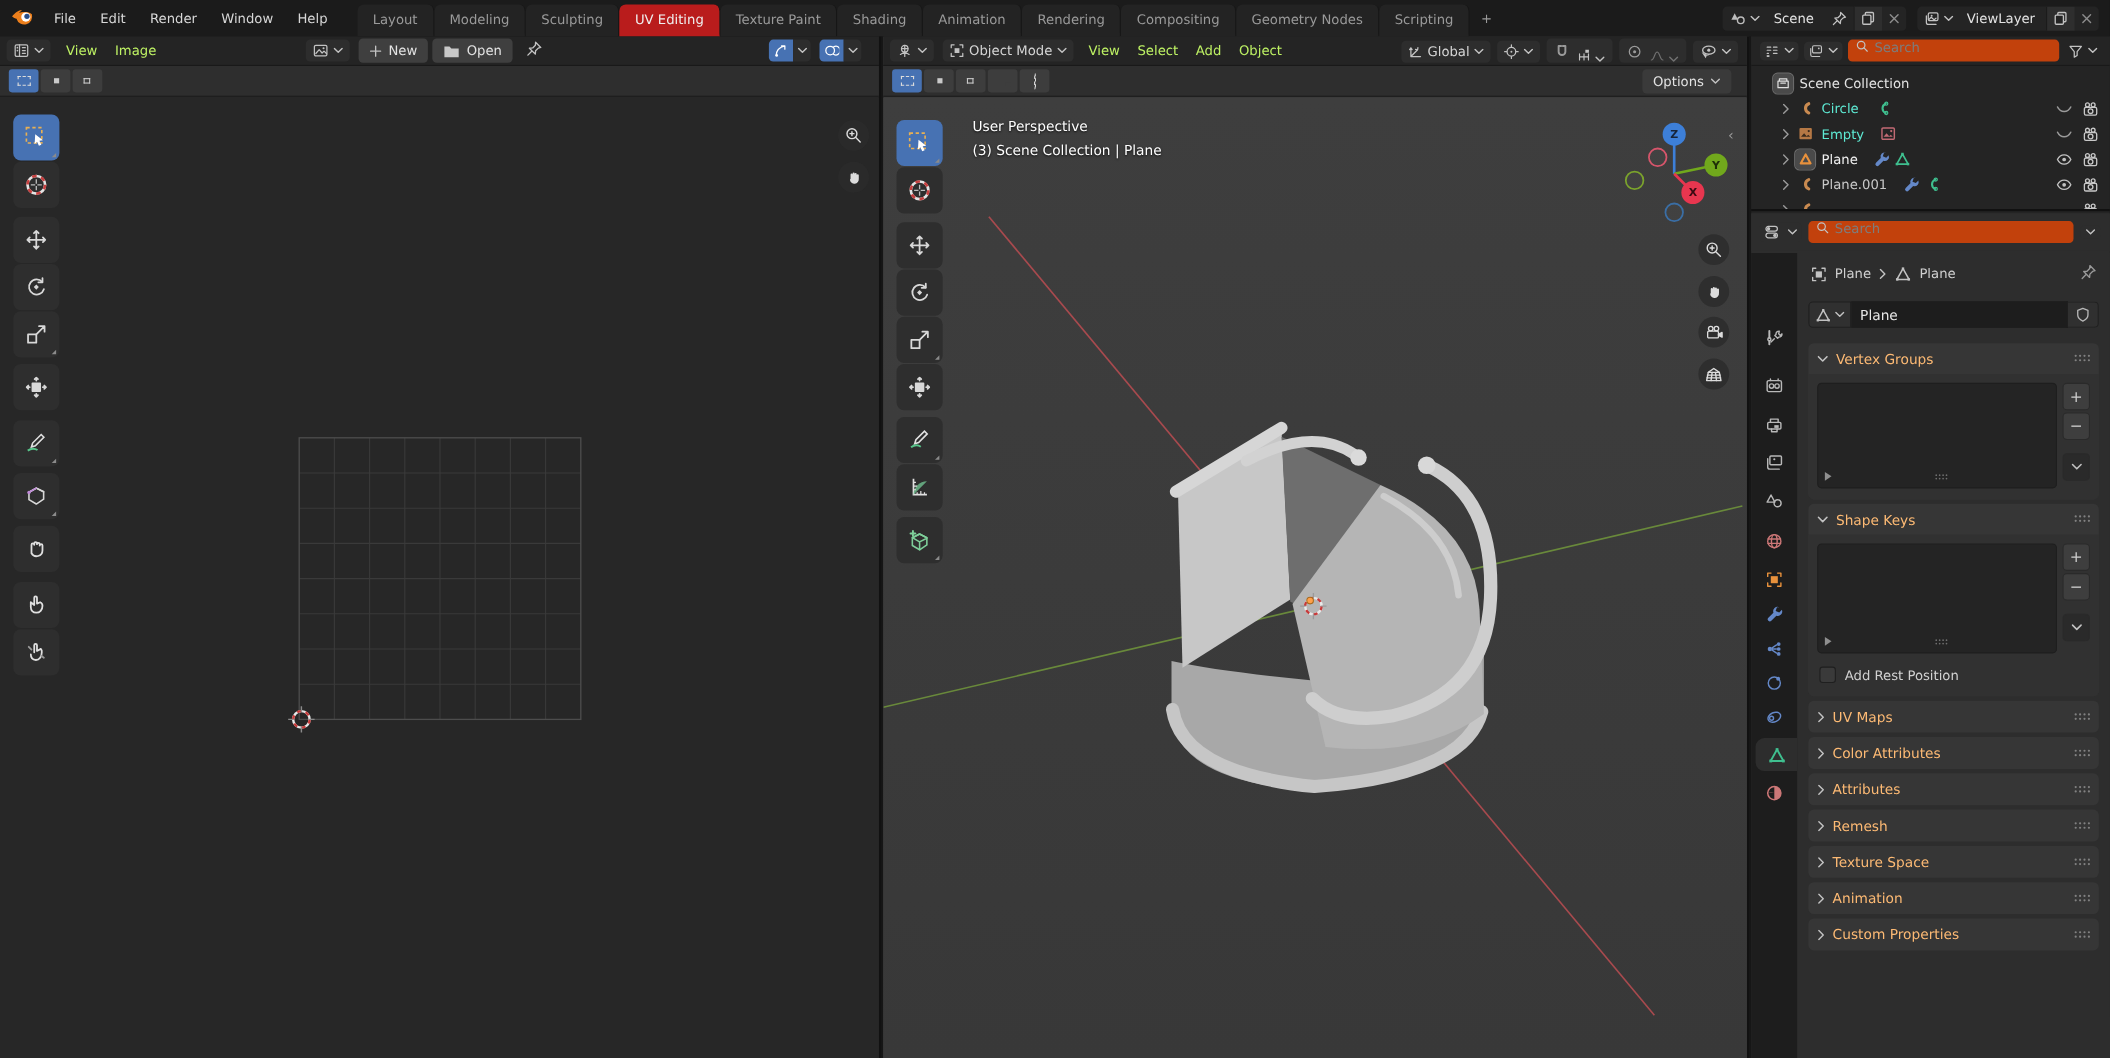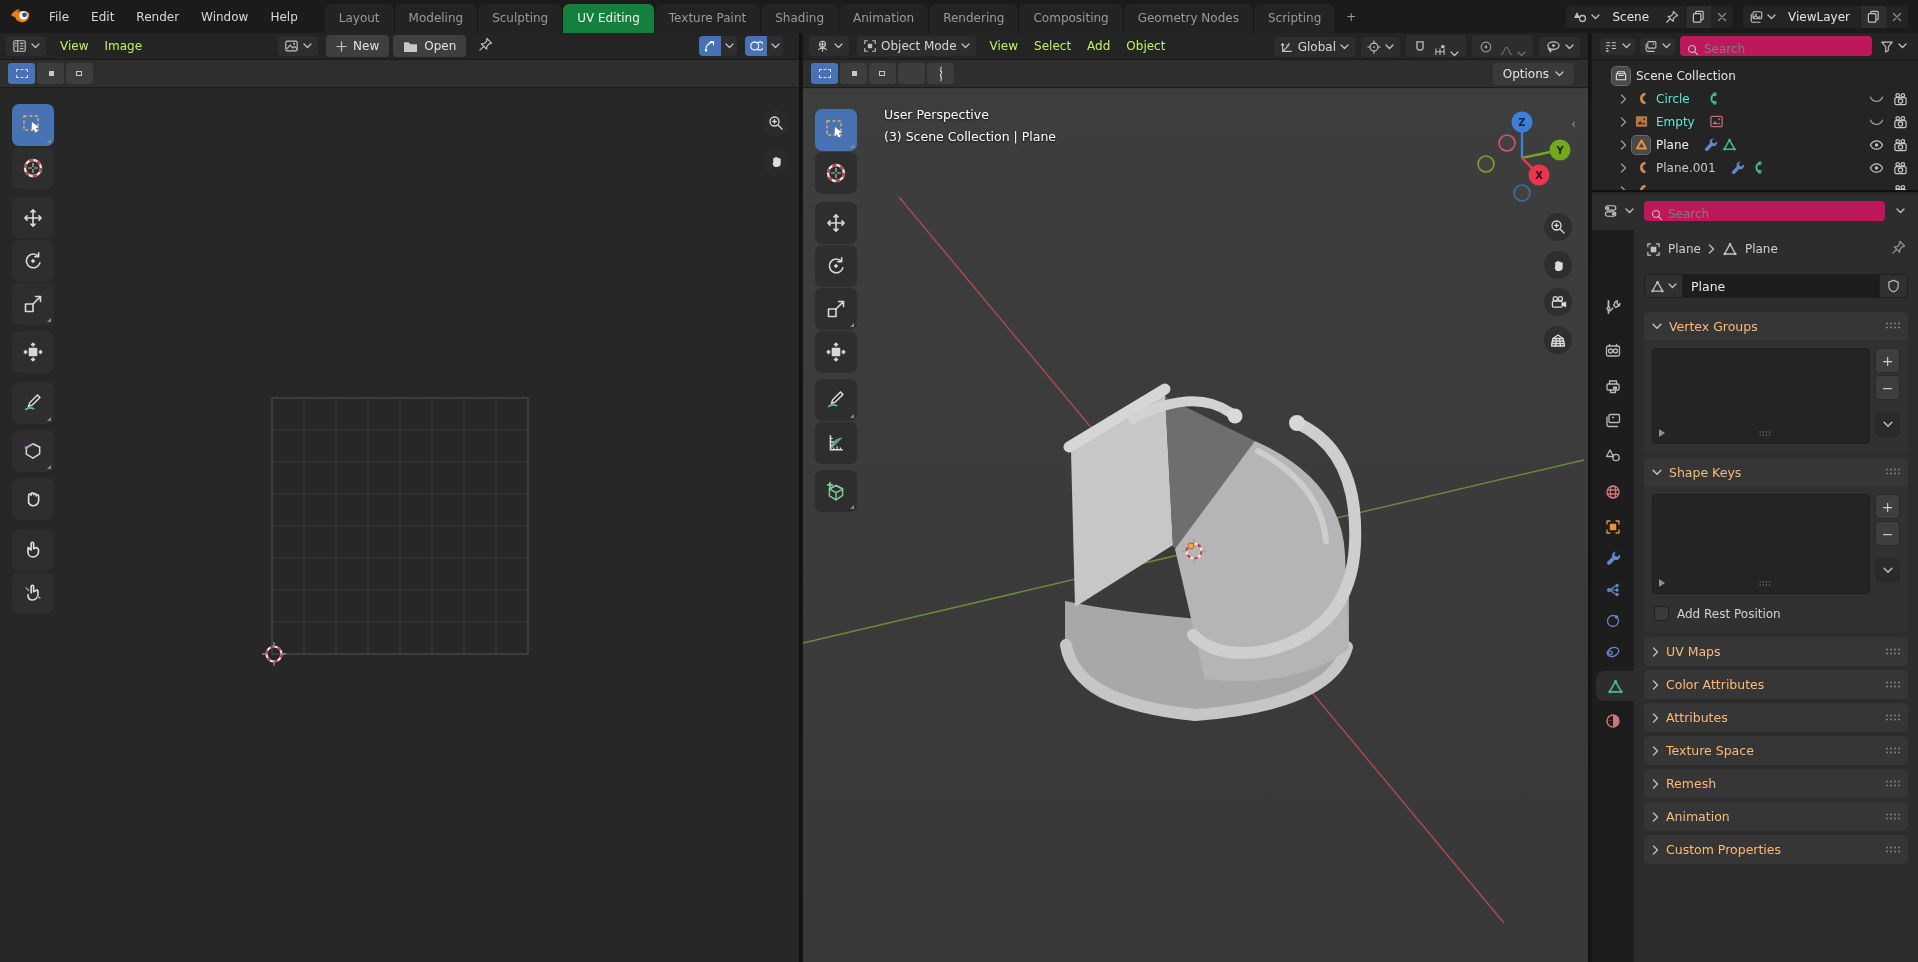--- a/index.html
+++ b/index.html
@@ -6,21 +6,21 @@
   html,body{width:1918px;height:962px;overflow:hidden;background:#161616;color:#d6d6d6;font-size:12px;-webkit-font-smoothing:antialiased;}
   .abs{position:absolute}
   .row{display:flex;align-items:flex-end}
   svg.s{stroke:#c2c2c2;fill:none;stroke-width:1.3;stroke-linecap:round;stroke-linejoin:round}
   svg{flex:none}
   
   #topbar{position:absolute;left:0;top:0;width:1918px;height:33px;background:#1b1b1b;display:flex;align-items:center;padding:0 8px;z-index:5}
   .menu-item{padding:4px 11px;color:#d8d8d8;border-radius:4px;cursor:default}
   .tabs{display:flex;align-items:flex-end;height:33px;margin-left:16px}
   .tab{padding:7px 14px 8px;color:#9a9a9a;background:#232323;border-right:1px solid #161616;border-radius:6px 6px 0 0;white-space:nowrap}
-  .tab.active{background:#15803d;color:#efefef}
+  .tab.active{background:#b91c1c;color:#efefef}
   .tab-add{color:#9a9a9a;padding:6px 10px}
   .tb-widget{display:flex;align-items:center;height:22px;background:#242424;border-radius:4px;overflow:hidden;margin-left:10px}
   .tb-widget .seg{display:flex;align-items:center;height:100%;padding:0 6px}
   .tb-widget .seg.btn{background:#2e2e2e;border-left:1px solid #1b1b1b}
   .tb-widget .lbl{padding:0 10px 0 6px;color:#e4e4e4}
   
   .header{height:27px;display:flex;align-items:center;background:#242424;border-bottom:1px solid #191919;padding:0 6px;position:relative;z-index:3}
   .strip{height:28px;display:flex;align-items:center;background:#2e2e2e;border-bottom:1px solid #1c1c1c;padding:0 8px;position:relative;z-index:2}
   .hbtn{display:flex;align-items:center;gap:4px;padding:3px 6px;border-radius:4px;color:#d6d6d6}
   .pill{background:#2d2d2d}
@@ -41,21 +41,21 @@
   .tool-btn{position:absolute;left:12px;width:42px;height:42px;background:#2e2e2e;border-radius:7px;display:flex;align-items:center;justify-content:center}
   .tool-btn.active{background:#4772b3}
   .tool-btn .corner{position:absolute;right:3px;bottom:3px;width:0;height:0;border-left:4px solid transparent;border-bottom:4px solid #8b8b8b}
   
   .nav-btn{position:absolute;width:28px;height:28px;border-radius:50%;background:rgba(44,44,44,.85);display:flex;align-items:center;justify-content:center}
   
   .vp-text{position:absolute;color:#ffffff;text-shadow:0 1px 2px rgba(0,0,0,.8);font-size:12.5px}
   
   #outliner{position:absolute;left:0;top:0;width:326px;height:159px;border-bottom:2px solid #111;background:#242424;overflow:hidden}
   #outliner .header{background:#242424}
-  .search{display:flex;align-items:flex-end;gap:5px;background:#be185d;border-radius:4px;height:20px;padding:0 7px;flex:1}
+  .search{display:flex;align-items:flex-start;gap:5px;background:#c2410c;border-radius:4px;height:20px;padding:0 7px;flex:1}
   .search input{background:transparent;border:0;outline:0;color:#cfcfcf;width:100%;font-size:12px}
   .search input::placeholder{color:#7d7d7d}
   .ol-row{display:flex;align-items:center;height:23px;padding:0 10px 0 0;position:relative}
   .ol-root{padding-left:20px}
   .ol-row .name{margin-left:6px;color:#c9c9c9;flex:none}
   .ol-row.sel .name{color:#f1f1f1}
   .ol-row.dim .name{color:#5eead4}
   .ol-exp{width:14px;display:flex;justify-content:center;margin-left:24px;color:#9a9a9a}
   .obj-ic{width:18px;height:18px;display:none;align-items:center;justify-content:center;margin-left:2px}
   .ol-row.t-curve .ic-curve{display:flex}
@@ -1239,20 +1239,42 @@
                   </g>
                 </svg>
             </span>
           </div>
         </div>
           <div class="panel" style="height:29px">
           <div class="panel-h" style="height:29px">
             <svg class="s" width="7" height="10" viewBox="0 0 7 10">
                 <path d="M1.5 1l4 4-4 4"></path>
               </svg>
+            <span class="cap">Remesh</span>
+            <span class="grip">
+              <svg width="15" height="9" viewBox="0 0 15 9">
+                  <g fill="#9a9a9a">
+                    <circle cx="2" cy="2.5" r="1"></circle>
+                    <circle cx="6" cy="2.5" r="1"></circle>
+                    <circle cx="10" cy="2.5" r="1"></circle>
+                    <circle cx="14" cy="2.5" r="1"></circle>
+                    <circle cx="2" cy="6.5" r="1"></circle>
+                    <circle cx="6" cy="6.5" r="1"></circle>
+                    <circle cx="10" cy="6.5" r="1"></circle>
+                    <circle cx="14" cy="6.5" r="1"></circle>
+                  </g>
+                </svg>
+            </span>
+          </div>
+        </div>
+          <div class="panel" style="height:29px">
+          <div class="panel-h" style="height:29px">
+            <svg class="s" width="7" height="10" viewBox="0 0 7 10">
+                <path d="M1.5 1l4 4-4 4"></path>
+              </svg>
             <span class="cap">Texture Space</span>
             <span class="grip">
               <svg width="15" height="9" viewBox="0 0 15 9">
                   <g fill="#9a9a9a">
                     <circle cx="2" cy="2.5" r="1"></circle>
                     <circle cx="6" cy="2.5" r="1"></circle>
                     <circle cx="10" cy="2.5" r="1"></circle>
                     <circle cx="14" cy="2.5" r="1"></circle>
                     <circle cx="2" cy="6.5" r="1"></circle>
                     <circle cx="6" cy="6.5" r="1"></circle>
@@ -1261,42 +1283,20 @@
                   </g>
                 </svg>
             </span>
           </div>
         </div>
           <div class="panel" style="height:29px">
           <div class="panel-h" style="height:29px">
             <svg class="s" width="7" height="10" viewBox="0 0 7 10">
                 <path d="M1.5 1l4 4-4 4"></path>
               </svg>
-            <span class="cap">Remesh</span>
-            <span class="grip">
-              <svg width="15" height="9" viewBox="0 0 15 9">
-                  <g fill="#9a9a9a">
-                    <circle cx="2" cy="2.5" r="1"></circle>
-                    <circle cx="6" cy="2.5" r="1"></circle>
-                    <circle cx="10" cy="2.5" r="1"></circle>
-                    <circle cx="14" cy="2.5" r="1"></circle>
-                    <circle cx="2" cy="6.5" r="1"></circle>
-                    <circle cx="6" cy="6.5" r="1"></circle>
-                    <circle cx="10" cy="6.5" r="1"></circle>
-                    <circle cx="14" cy="6.5" r="1"></circle>
-                  </g>
-                </svg>
-            </span>
-          </div>
-        </div>
-          <div class="panel" style="height:29px">
-          <div class="panel-h" style="height:29px">
-            <svg class="s" width="7" height="10" viewBox="0 0 7 10">
-                <path d="M1.5 1l4 4-4 4"></path>
-              </svg>
             <span class="cap">Animation</span>
             <span class="grip">
               <svg width="15" height="9" viewBox="0 0 15 9">
                   <g fill="#9a9a9a">
                     <circle cx="2" cy="2.5" r="1"></circle>
                     <circle cx="6" cy="2.5" r="1"></circle>
                     <circle cx="10" cy="2.5" r="1"></circle>
                     <circle cx="14" cy="2.5" r="1"></circle>
                     <circle cx="2" cy="6.5" r="1"></circle>
                     <circle cx="6" cy="6.5" r="1"></circle>

